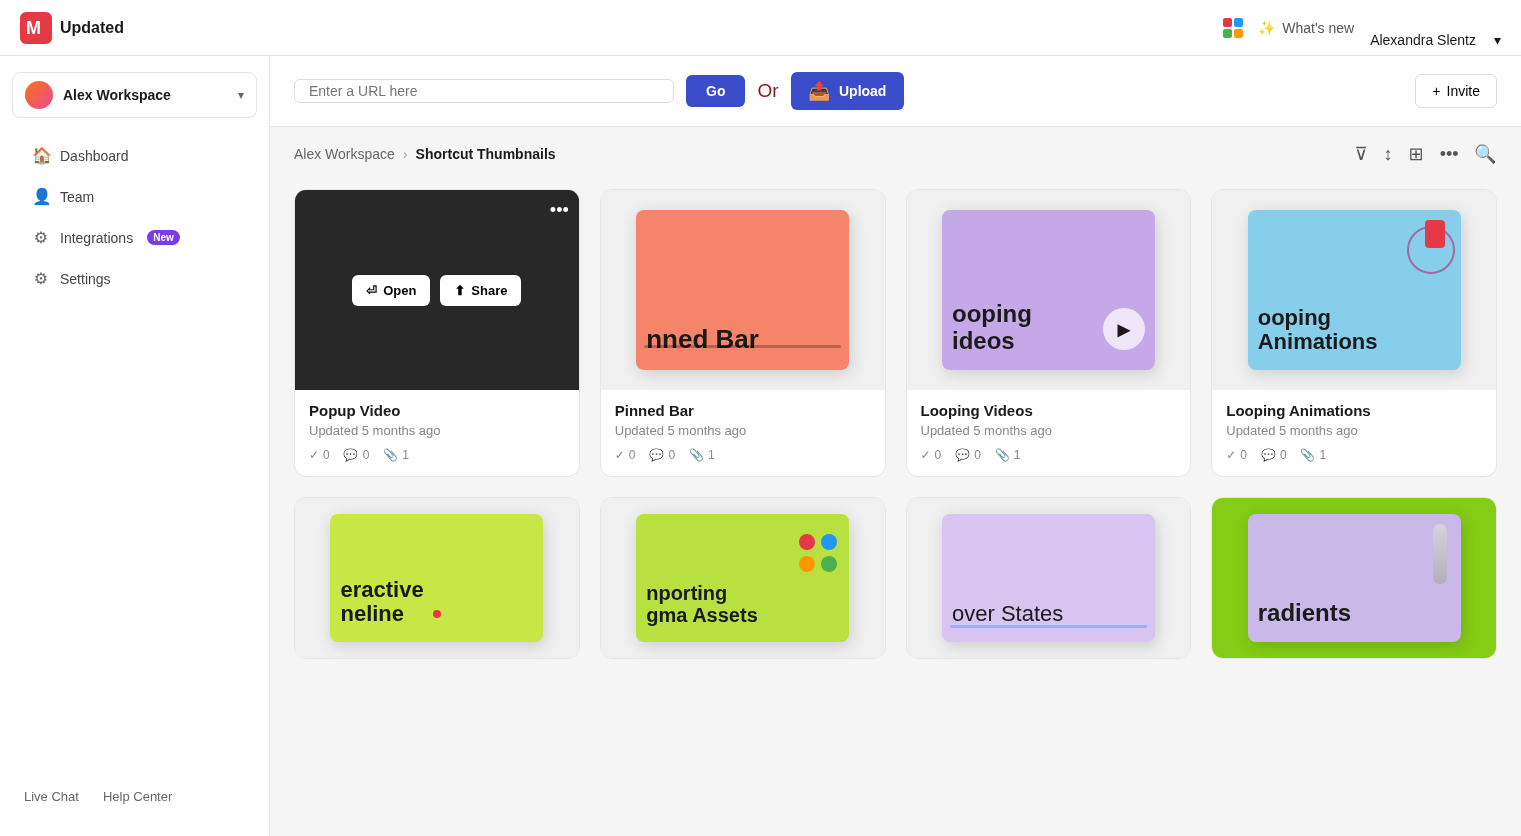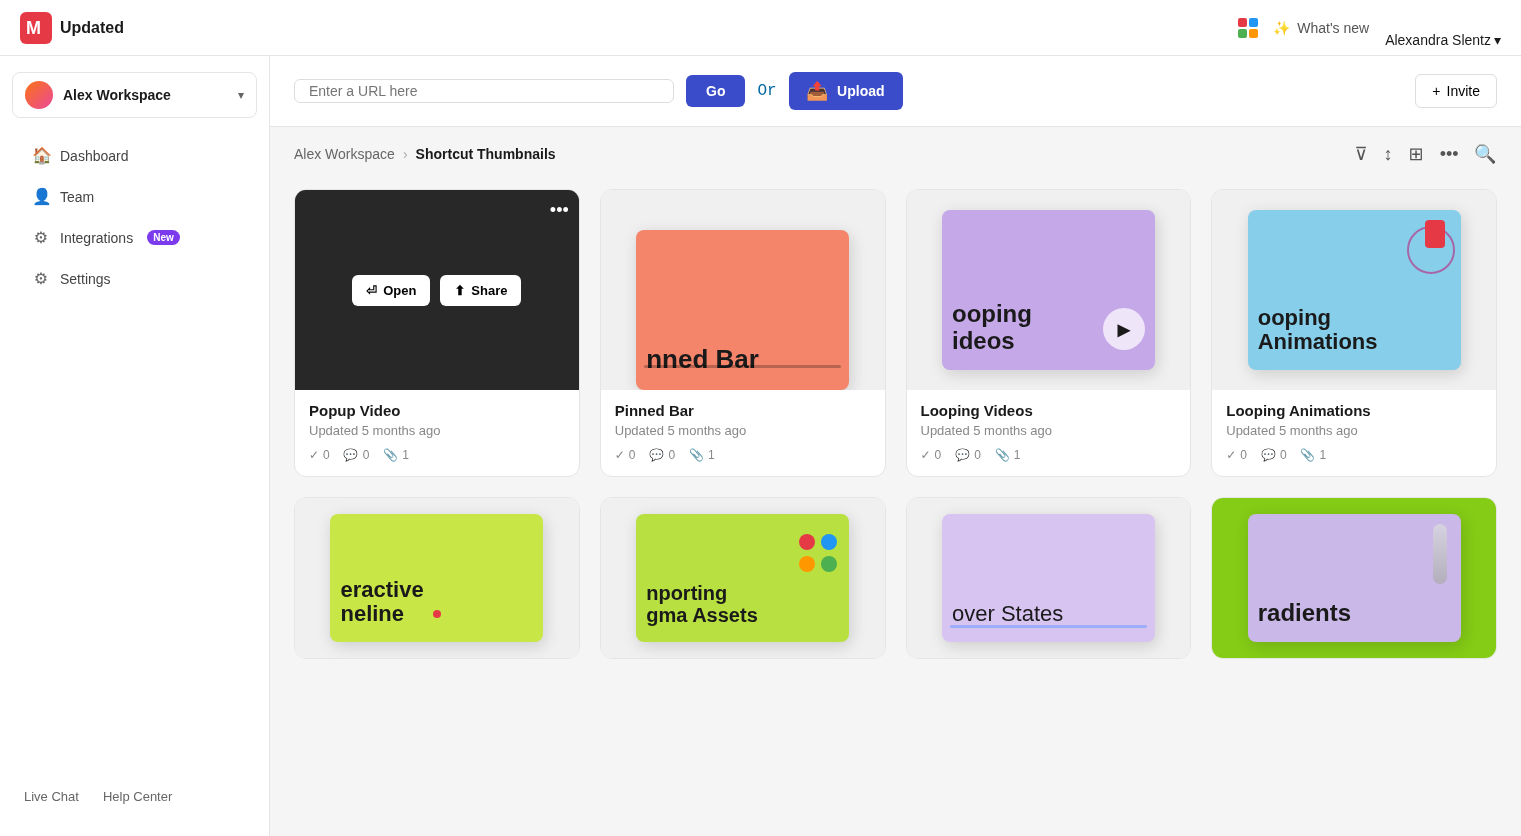--- a/index.html
+++ b/index.html
@@ -15,21 +15,21 @@
     .topnav-logo { width: 32px; height: 32px; }
     .topnav-brand { font-size: 16px; font-weight: 600; color: #1a1a1a; }
     .topnav-right { display: flex; align-items: center; gap: 16px; }
     .grid-icon { display: grid; grid-template-columns: 1fr 1fr; gap: 2px; width: 20px; height: 20px; }
     .grid-icon span { border-radius: 2px; width: 9px; height: 9px; }
     .grid-icon span:nth-child(1) { background: #e63946; }
     .grid-icon span:nth-child(2) { background: #2196f3; }
     .grid-icon span:nth-child(3) { background: #4caf50; }
     .grid-icon span:nth-child(4) { background: #ff9800; }
     .whats-new { display: flex; align-items: center; gap: 6px; font-size: 14px; color: #555; cursor: pointer; }
-    .user-menu { display: flex; align-items: flex-end; gap: 3px; font-size: 14px; font-weight: 500; cursor: pointer; margin-top: 24px; }
+    .user-menu { display: flex; align-items: flex-end; gap: 18px; font-size: 14px; font-weight: 500; cursor: pointer; margin-top: 24px; }
 
     
     .layout { display: flex; padding-top: 56px; height: 836px; }
 
     
     .sidebar {
       width: 270px; background: #fff; border-right: 1px solid #e5e5e5;
       display: flex; flex-direction: column; height: calc(836px - 56px);
       position: fixed; left: 0; top: 56px; padding: 16px 0;
     }
@@ -70,21 +70,21 @@
     }
     .url-input {
       flex: 1; max-width: 380px; height: 24px; border: 1px solid #ddd;
       border-radius: 6px; padding: 0 14px; font-size: 14px; color: #999;
       outline: none; background: #fff;
     }
     .btn-go {
       background: #3b4cca; color: #fff; border: none; border-radius: 6px;
       padding: 8px 20px; font-size: 14px; font-weight: 600; cursor: pointer;
     }
-    .url-or { font-size: 16px; color: #0369a1; font-family: Liberation Mono, monospace; }
+    .url-or { font-size: 19px; color: #7f1d1d; }
     .btn-upload {
       background: #3b4cca; color: #fff; border: none; border-radius: 6px;
       padding: 8px 18px; font-size: 14px; font-weight: 600; cursor: pointer;
       display: flex; align-items: center; gap: 8px;
     }
     .upload-icon { font-size: 18px; }
     .btn-invite {
       margin-left: auto; border: 1px solid #ddd; background: #fff;
       border-radius: 6px; padding: 8px 16px; font-size: 14px; cursor: pointer;
       display: flex; align-items: center; gap: 6px;
@@ -287,21 +287,21 @@
           <div class="card-updated">Updated 5 months ago</div>
           <div class="card-stats">
             <span class="card-stat"><span>✓</span> 0</span>
             <span class="card-stat"><span>💬</span> 0</span>
             <span class="card-stat"><span>📎</span> 1</span>
           </div>
         </div>
       </div>
 
       <div class="card">
-        <div class="card-thumb" style="background:#f0f0f0;align-items:flex-end;">
+        <div class="card-thumb" style="background:#f0f0f0;">
           <div class="card-thumb-inner thumb-salmon">
             <span class="card-thumb-text" style="font-size:26px;font-weight:900;line-height:1.1;color:#1a1a1a;">nned Bar</span>
             <div class="underline-deco"></div>
           </div>
         </div>
         <div class="card-body">
           <div class="card-title">Pinned Bar</div>
           <div class="card-updated">Updated 5 months ago</div>
           <div class="card-stats">
             <span class="card-stat"><span>✓</span> 0</span>

